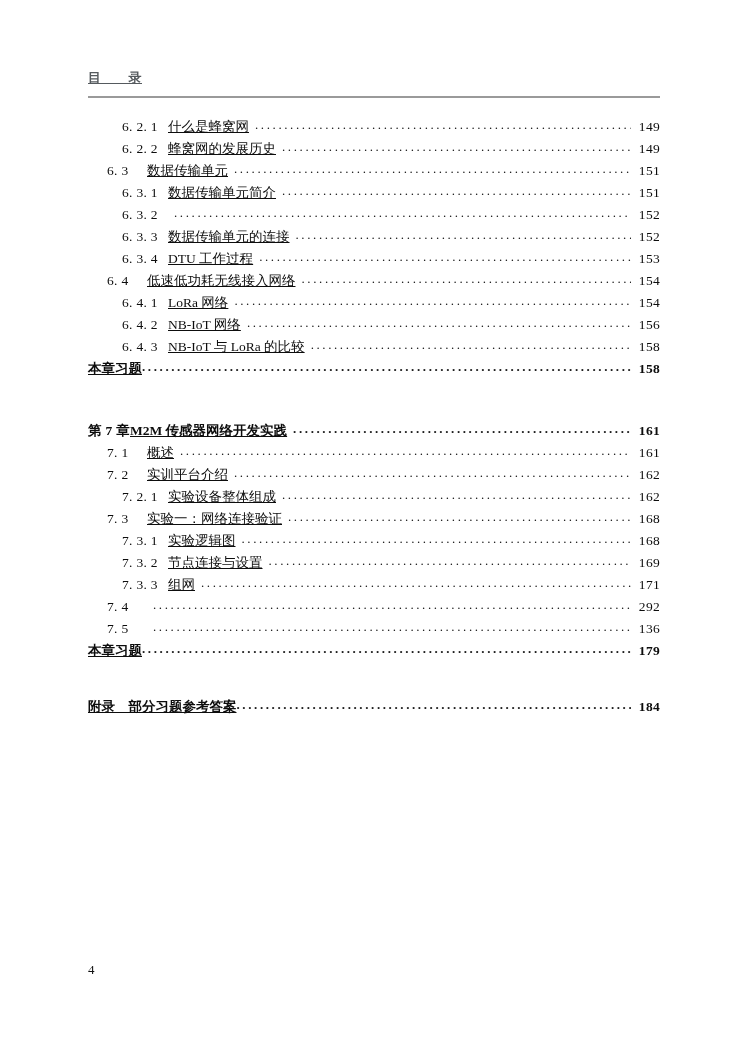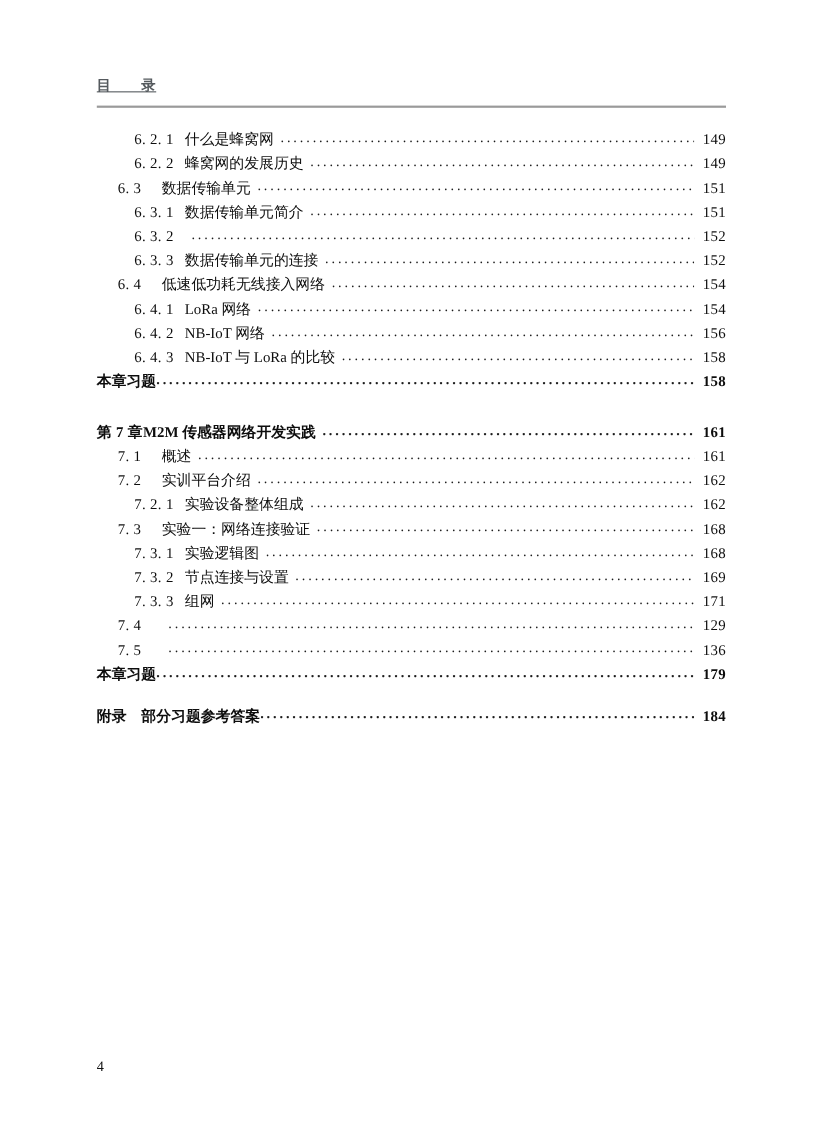--- a/index.html
+++ b/index.html
@@ -59,38 +59,39 @@
 
   .toc-row {
     display: flex;
     align-items: center;
     height: 22px;
     font-size: 13.5px;
     color: #0d0d0d;
     white-space: nowrap;
   }
 
-  .toc-row.gap-top-lg { margin-top: 24px; }
-  .toc-row.gap-top-md { margin-top: 16px; }
+  .toc-row.gap-top-lg { margin-top: 40px; }
+  .toc-row.gap-top-md { margin-top: 34px; }
 
   
   .lvl-0 { padding-left: 0px; }
   .lvl-1 { padding-left: 19px; }
   .lvl-2 { padding-left: 34px; }
 
   .num {
     display: inline-block;
     white-space: pre;
     letter-spacing: 0.3px;
   }
   .num.w1 { min-width: 46px; }
   .num.w2 { min-width: 40px; }
 
   .label {
     white-space: pre;
+    text-decoration: underline;
   }
 
   .dots {
     flex: 1 1 auto;
     overflow: hidden;
     margin: 0 3px 0 6px;
     position: relative;
     height: 13px;
   }
   .dots::before {
@@ -166,20 +167,26 @@
         <span class="num w1">6. 3. 2</span>
         <span class="dots"></span>
         <span class="pageno">152</span>
       </div>
       <div class="toc-row lvl-2">
         <span class="num w1">6. 3. 3</span>
         <span class="label">数据传输单元的连接</span>
         <span class="dots"></span>
         <span class="pageno">152</span>
       </div>
+      <div class="toc-row lvl-2">
+        <span class="num w1">6. 3. 4</span>
+        <span class="label">DTU 工作过程</span>
+        <span class="dots"></span>
+        <span class="pageno">153</span>
+      </div>
       <div class="toc-row lvl-1">
         <span class="num w2">6. 4</span>
         <span class="label">低速低功耗无线接入网络</span>
         <span class="dots"></span>
         <span class="pageno">154</span>
       </div>
       <div class="toc-row lvl-2">
         <span class="num w1">6. 4. 1</span>
         <span class="label">LoRa 网络</span>
         <span class="dots"></span>
@@ -246,21 +253,21 @@
       </div>
       <div class="toc-row lvl-2">
         <span class="num w1">7. 3. 3</span>
         <span class="label">组网</span>
         <span class="dots"></span>
         <span class="pageno">171</span>
       </div>
       <div class="toc-row lvl-1">
         <span class="num w2">7. 4</span>
         <span class="dots"></span>
-        <span class="pageno">129</span>
+        <span class="pageno">292</span>
       </div>
       <div class="toc-row lvl-1">
         <span class="num w2">7. 5</span>
         <span class="dots"></span>
         <span class="pageno">136</span>
       </div>
       <div class="toc-row lvl-0 bold">
         <span class="label">本章习题</span>
         <span class="dots tight"></span>
         <span class="pageno">179</span>

